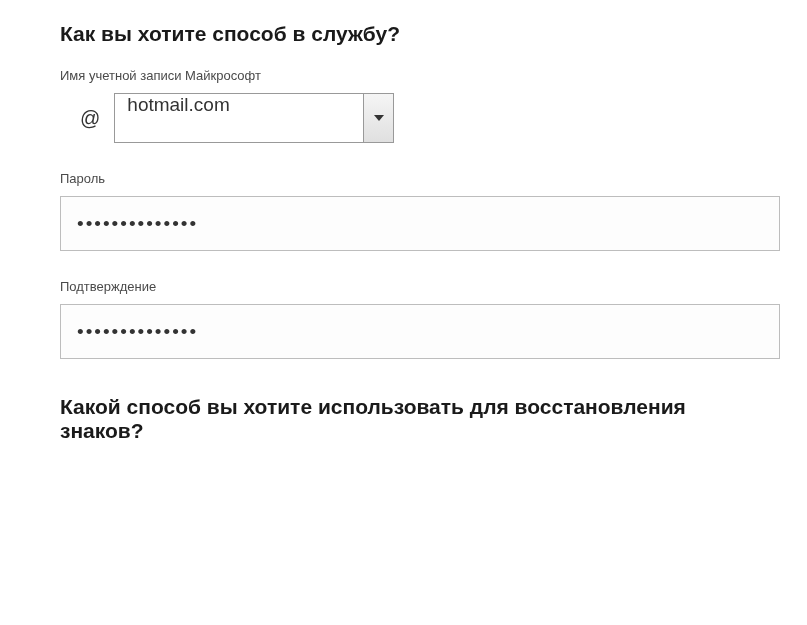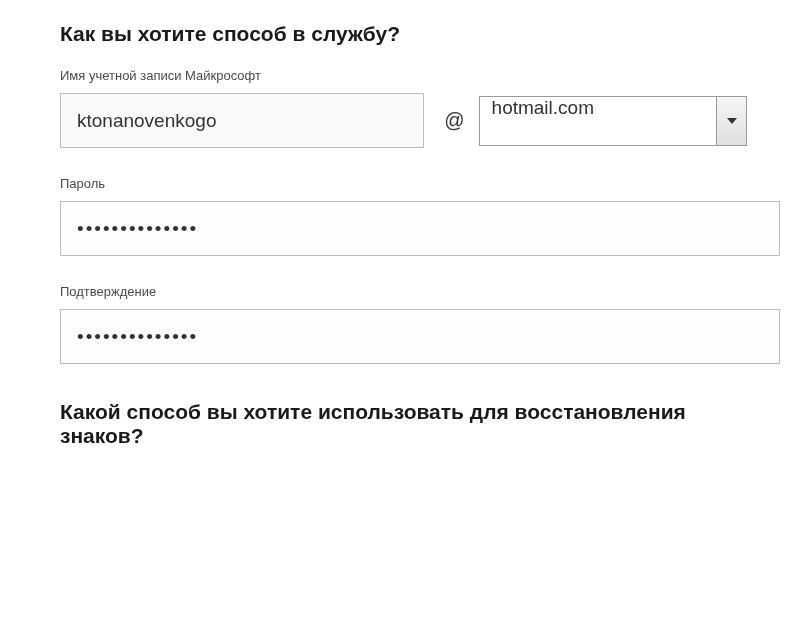--- a/index.html
+++ b/index.html
@@ -99,21 +99,20 @@
     }
   </style>
 </head>
 <body>
 
 <h2>Как вы хотите способ в службу?</h2>
 
 <label class="label">Имя учетной записи Майкрософт</label>
 
 <div class="row-account">
-  <input type="text" class="input-username" value="ktonanovenkogo" style="">
   <span class="at-symbol">@</span>
   <div class="domain-select">
     <span>hotmail.com</span>
     <div class="arrow-btn">
       <svg viewBox="0 0 10 6">
           <path d="M0 0 L5 6 L10 0 Z" fill="#333"></path>
         </svg>
     </div>
   </div>
 </div>

